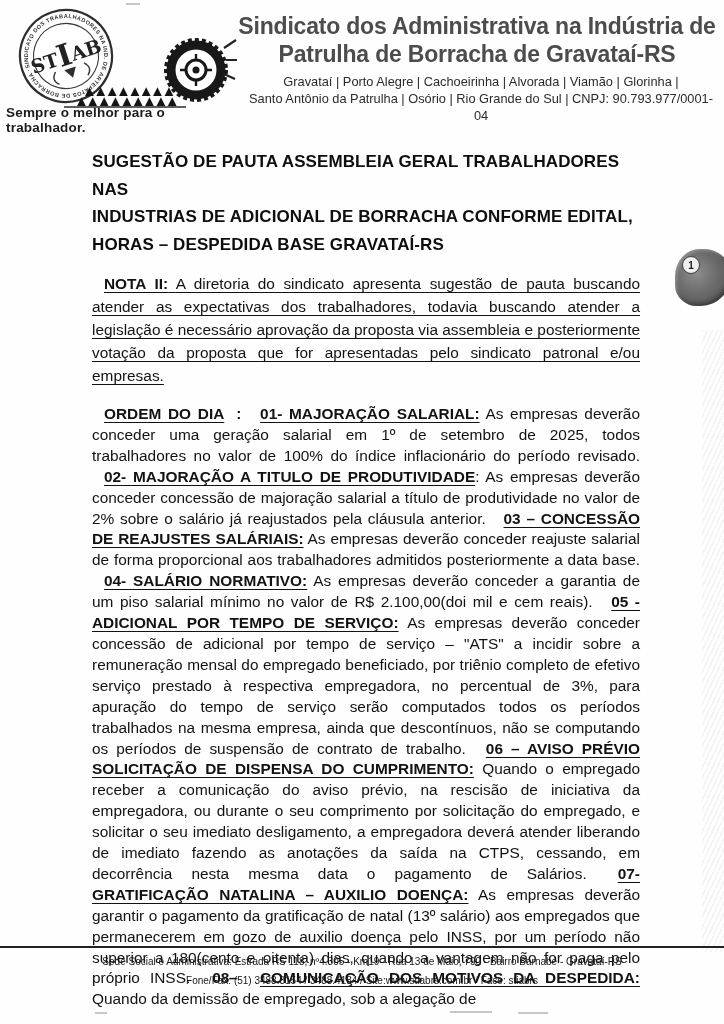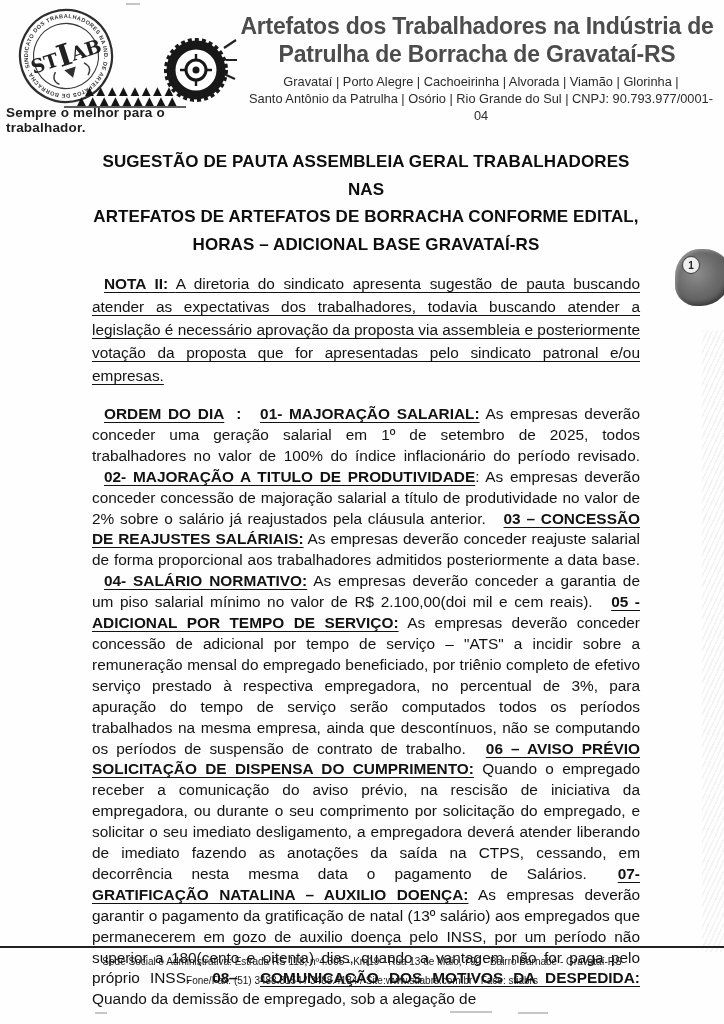--- a/index.html
+++ b/index.html
@@ -15,21 +15,21 @@
     margin-top:-7px;text-align:left;font-weight:700;font-size:13.5px;
     letter-spacing:.2px;color:#1c1c1c;
   }
   .header-text{position:absolute;left:236px;top:12px;width:482px;text-align:center;}
   .org-title{font-weight:700;font-size:23px;line-height:28px;color:#4c4c4c;letter-spacing:-.2px;}
   .org-cities{font-size:12.8px;line-height:17px;color:#2b2b2b;margin-left:8px;}
   .org-cities.first{margin-top:5px;}
   
   .doc-body{position:absolute;left:92px;top:148px;width:548px;}
   .doc-heading{margin:0;font-size:17px;line-height:27.5px;font-weight:700;
-    text-align:center;color:#0e0e0e;letter-spacing:.1px;}
+    text-align:left;color:#0e0e0e;letter-spacing:.1px;}
   p.nota{margin:14px 0 0 0;font-size:15.4px;line-height:23px;text-align:justify;}
   p.ordem{margin:17px 0 0 0;font-size:15.4px;line-height:20.9px;text-align:justify;}
   .b{font-weight:700;margin-left:12px;}
   .u{text-decoration:underline;text-decoration-thickness:1.3px;text-underline-offset:3px;}
   
   .page-badge{
     position:absolute;top:249px;right:-7px;width:56px;height:57px;
     background:radial-gradient(circle at 38% 42%, #8d8d8d 0%, #6a6a6a 45%, #4e4e4e 100%);
     border-radius:48% 52% 58% 42% / 52% 48% 60% 40%;
     box-shadow:inset 2px 2px 3px rgba(255,255,255,.25), inset -2px -3px 4px rgba(0,0,0,.35);
@@ -93,32 +93,32 @@
           <circle r="3.5" fill="#181818"></circle>
           <path d="M0 -10 V -16 M0 10 V 16 M-10 0 H -16 M10 0 H 16" stroke="#181818" stroke-width="2.4"></path>
         </g>
 
         <path d="M218 42 l12 -8 M220 54 h11 M218 68 l11 5" stroke="#222" stroke-width="2.2" fill="none"></path>
       </svg>
       <div class="slogan">Sempre o melhor para o trabalhador.</div>
     </div>
 
     <div class="header-text">
-      <div class="org-title">Artefatos dos Trabalhadores na Indústria de</div>
+      <div class="org-title">Sindicato dos Administrativa na Indústria de</div>
       <div class="org-title">Patrulha de Borracha de Gravataí-RS</div>
       <div class="org-cities first">Gravataí | Porto Alegre | Cachoeirinha | Alvorada | Viamão | Glorinha |</div>
       <div class="org-cities">Santo Antônio da Patrulha | Osório | Rio Grande do Sul | CNPJ: 90.793.977/0001-04</div>
     </div>
   </header>
 
   <main class="doc-body">
     <h1 class="doc-heading">
       <div>SUGESTÃO DE PAUTA ASSEMBLEIA GERAL TRABALHADORES NAS</div>
-      <div>ARTEFATOS DE ARTEFATOS DE BORRACHA CONFORME EDITAL,</div>
-      <div>HORAS – ADICIONAL BASE GRAVATAÍ-RS</div>
+      <div>INDUSTRIAS DE ADICIONAL DE BORRACHA CONFORME EDITAL,</div>
+      <div>HORAS – DESPEDIDA BASE GRAVATAÍ-RS</div>
     </h1>
 
     <p class="nota"><span class="b u">NOTA II:</span><span class="u"> </span><span class="u">A diretoria do sindicato apresenta sugestão de pauta buscando atender as expectativas dos trabalhadores, todavia buscando atender a legislação é necessário aprovação da proposta via assembleia e posteriormente votação da proposta que for apresentadas pelo sindicato patronal e/ou empresas.</span></p>
 
     <p class="ordem"><span class="b u">ORDEM DO DIA</span><span class="b">: </span><span class="b u">01- MAJORAÇÃO SALARIAL:</span><span> As empresas deverão conceder uma geração salarial em 1º de setembro de 2025, todos trabalhadores no valor de 100% do índice inflacionário do período revisado. </span><span class="b u">02- MAJORAÇÃO A TITULO DE PRODUTIVIDADE</span><span>: As empresas deverão conceder concessão de majoração salarial a título de produtividade no valor de 2% sobre o salário já reajustados pela cláusula anterior. </span><span class="b u">03 – CONCESSÃO DE REAJUSTES SALÁRIAIS:</span><span> As empresas deverão conceder reajuste salarial de forma proporcional aos trabalhadores admitidos posteriormente a data base. </span><span class="b u">04- SALÁRIO NORMATIVO:</span><span> As empresas deverão conceder a garantia de um piso salarial mínimo no valor de R$ 2.100,00(doi mil e cem reais). </span><span class="b u">05 - ADICIONAL POR TEMPO DE SERVIÇO:</span><span> As empresas deverão conceder concessão de adicional por tempo de serviço – "ATS" a incidir sobre a remuneração mensal do empregado beneficiado, por triênio completo de efetivo serviço prestado à respectiva empregadora, no percentual de 3%, para apuração do tempo de serviço serão computados todos os períodos trabalhados na mesma empresa, ainda que descontínuos, não se computando os períodos de suspensão de contrato de trabalho. </span><span class="b u">06 – AVISO PRÉVIO SOLICITAÇÃO DE DISPENSA DO CUMPRIMENTO:</span><span> Quando o empregado receber a comunicação do aviso prévio, na rescisão de iniciativa da empregadora, ou durante o seu comprimento por solicitação do empregado, e solicitar o seu imediato desligamento, a empregadora deverá atender liberando de imediato fazendo as anotações da saída na CTPS, cessando, em decorrência nesta mesma data o pagamento de Salários. </span><span class="b u">07- GRATIFICAÇÃO NATALINA – AUXILIO DOENÇA:</span><span> As empresas deverão garantir o pagamento da gratificação de natal (13º salário) aos empregados que permanecerem em gozo de auxilio doença pelo INSS, por um período não superior a 180(cento e oitenta) dias, quando a vantagem não for paga pelo próprio INSS. </span><span class="b">08– </span><span class="b u">COMUNICAÇÃO DOS MOTIVOS DA DESPEDIDA:</span><span> Quando da demissão de empregado, sob a alegação de</span></p>
   </main>
 
   <div class="page-badge">
     <span class="badge-circle">1</span>
   </div>

